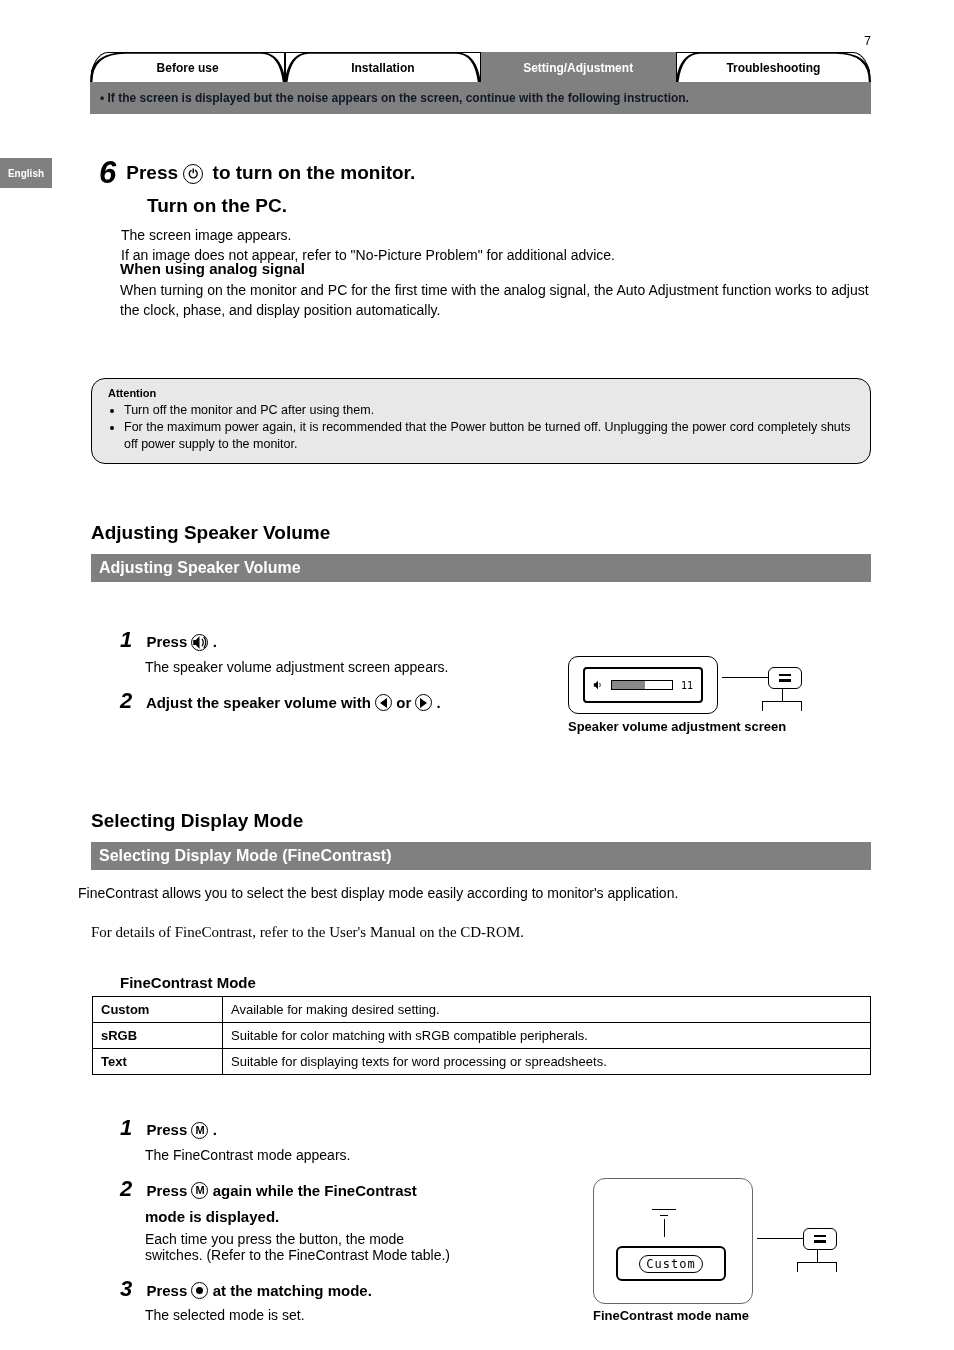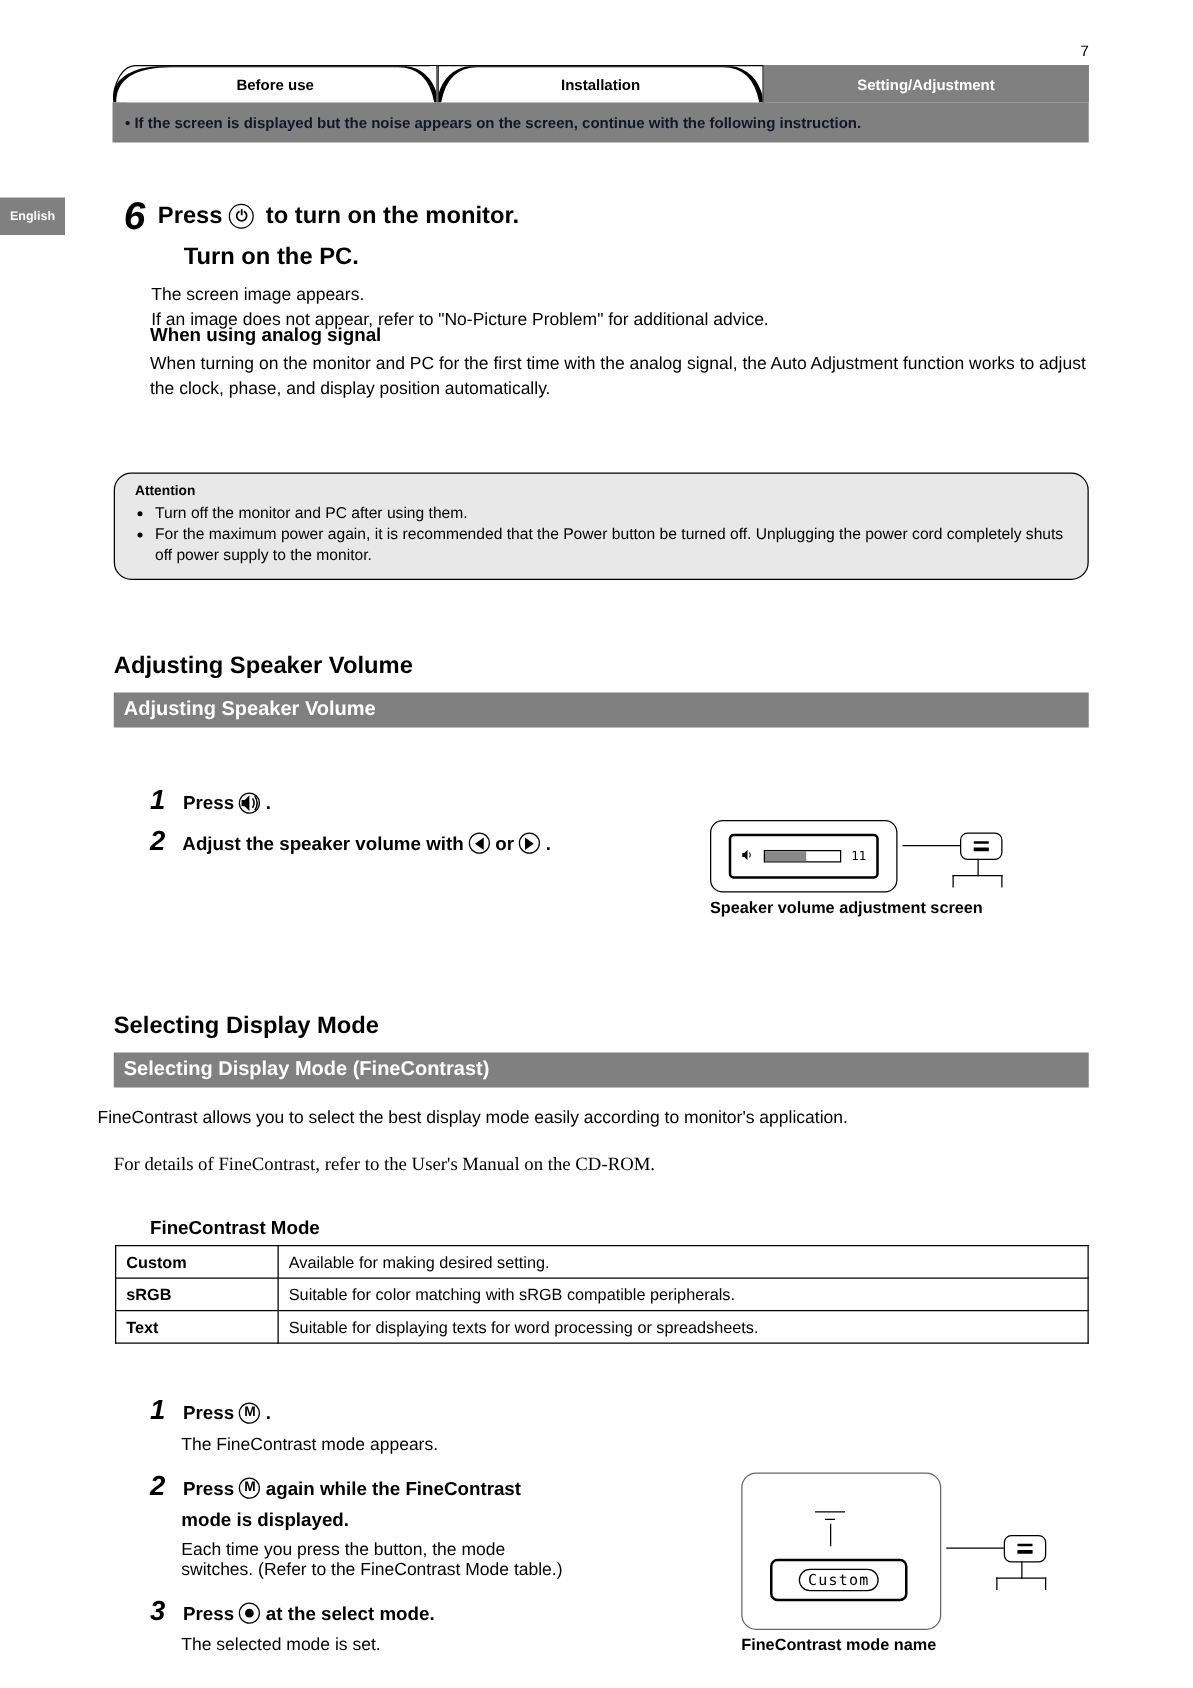--- a/index.html
+++ b/index.html
@@ -161,20 +161,26 @@
           <path d="M0,30 Q2,0 12,0 L88,0 Q98,0 100,30" fill="none" stroke="#000" stroke-width="1.5"></path>
         </svg>
       <span>Installation</span>
     </div>
     <div class="tab active">
       <svg viewBox="0 0 100 30" preserveAspectRatio="none">
           <path d="M0,30 Q2,0 12,0 L88,0 Q98,0 100,30" fill="#808080" stroke="#808080" stroke-width="1.5"></path>
         </svg>
       <span>Setting/Adjustment</span>
     </div>
+    <div class="tab right">
+      <svg viewBox="0 0 100 30" preserveAspectRatio="none">
+          <path d="M0,30 Q2,0 12,0 L82,0 Q100,0 100,30" fill="none" stroke="#000" stroke-width="1.5"></path>
+        </svg>
+      <span>Troubleshooting</span>
+    </div>
   </div>
   <div class="headerbar">• If the screen is displayed but the noise appears on the screen, continue with the following instruction.</div>
 </div>
 
 <div class="en-tab">English</div>
 
 <div class="step6">
   <div class="big-step-line">
     <span class="big-num">6</span>
     <span class="bigtext">
@@ -211,20 +217,21 @@
     <span class="step-num">1</span>
     <span>Press </span>
     <span class="circled-icon-sm">
       <svg viewBox="0 0 12 12">
           <path d="M1 4 L3 4 L6 1 L6 11 L3 8 L1 8 Z" fill="#000"></path>
           <path d="M8 3 Q10 6 8 9 M9.5 1.5 Q12.5 6 9.5 10.5" fill="none" stroke="#000" stroke-width="1"></path>
         </svg>
     </span>
     <span>.</span>
   </div>
+  <div class="step-body">The speaker volume adjustment screen appears.</div>
 
   <div class="step-line">
     <span class="step-num">2</span>
     <span>Adjust the speaker volume with </span>
     <span class="circled-icon-sm">
         <span class="tri l"></span>
       </span>
     <span> or </span>
     <span class="circled-icon-sm">
         <span class="tri r"></span>
@@ -304,21 +311,21 @@
     <span>Each time you press the button, the mode</span><br>
     <span>switches. (Refer to the FineContrast Mode table.)</span>
   </div>
 
   <div class="step-line">
     <span class="step-num">3</span>
     <span>Press </span>
     <span class="circled-icon-sm">
         <span class="dot"></span>
       </span>
-    <span> at the select mode.</span>
+    <span> at the matching mode.</span>
   </div>
   <div class="step-body">The selected mode is set.</div>
 </div>
 
 <div class="osd-fc">
   <div class="outer">
     <div class="tickbar"></div>
     <div class="tickball"></div>
     <div class="tick"></div>
     <div class="inner">

